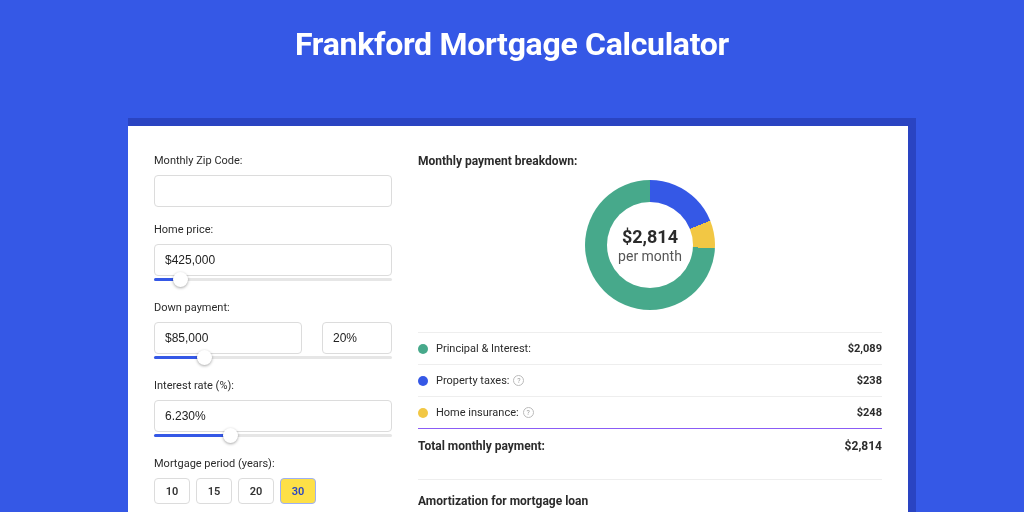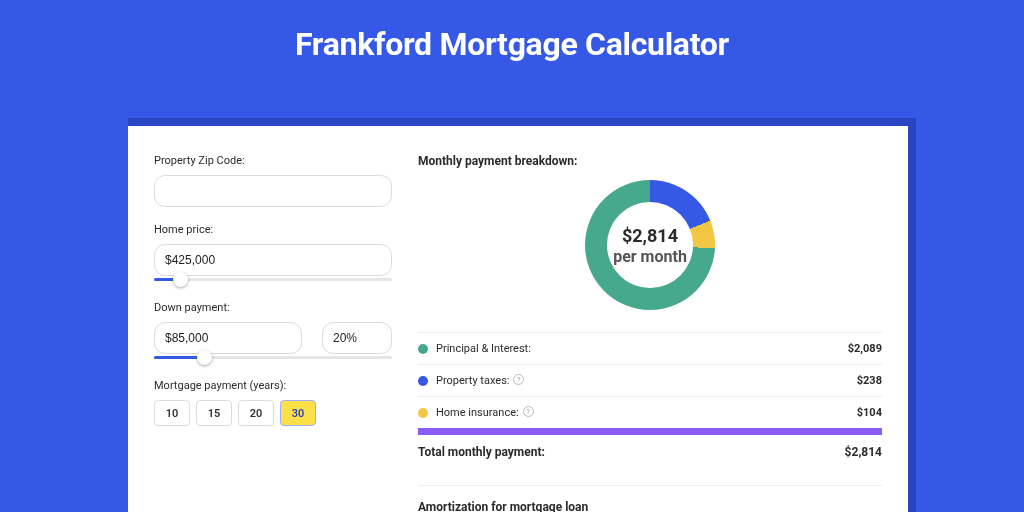--- a/index.html
+++ b/index.html
@@ -51,21 +51,21 @@
     font-size: 11px;
     color: #2b2b2b;
     margin-bottom: 8px;
     display: block;
   }
   .block { margin-bottom: 16px; }
   .input {
     width: 100%;
     height: 32px;
     border: 1px solid #dcdcdc;
-    border-radius: 11px;
+    border-radius: 4px;
     padding: 0 10px;
     font-size: 12px;
     color: #222;
     background: #fff;
   }
   .slider {
     position: relative;
     height: 10px;
     margin-top: -1px;
   }
@@ -152,56 +152,56 @@
     position: absolute;
     inset: 22px;
     background: #fff;
     border-radius: 50%;
     display: flex;
     flex-direction: column;
     align-items: center;
     justify-content: center;
   }
   .donut-amount { font-size: 18px; font-weight: 700; }
-  .donut-sub { font-size: 16px; color: #555; margin-top: 1px; font-weight: bold; }
+  .donut-sub { font-size: 14px; color: #555; margin-top: 1px; }
   .line {
     display: flex;
     align-items: center;
     padding: 9px 0;
     border-top: 1px solid #eee;
     gap: 8px;
   }
   .line:first-of-type { border-top: none; }
   .dot {
     width: 10px;
     height: 10px;
     border-radius: 50%;
     flex: 0 0 10px;
   }
   .dot.green { background: #47a98b; }
   .dot.blue  { background: #3558e6; }
   .dot.yellow{ background: #f2c744; }
-  .line-label { flex: 1 1 auto; display: flex; gap: 4px; }
+  .line-label { flex: 1 1 auto; display: flex; align-items: center; gap: 4px; }
   .help-icon {
     width: 11px;
     height: 11px;
     border-radius: 50%;
     border: 1px solid #bbb;
     display: inline-flex;
     align-items: center;
     justify-content: center;
     font-size: 7px;
     color: #999;
   }
   .line-val { font-weight: 700; }
   .total-row {
     display: flex;
     justify-content: space-between;
     padding: 10px 0;
-    border-top: 7px solid #8b5cf6;
+    border-top: 1px solid #8b5cf6;
     font-weight: 700;
     font-size: 12px;
   }
   .amort {
     margin-top: 16px;
     border-top: 1px solid #eee;
     padding-top: 14px;
   }
   .amort-title { font-size: 12px; font-weight: 700; margin-bottom: 0; }
 </style>
@@ -210,21 +210,21 @@
 
 <div class="outer">
   <div class="title">Frankford Mortgage Calculator</div>
 
   <div class="card-wrap">
     <div class="card">
 
       <div class="left">
 
         <div class="block">
-          <label class="field-label">Property Zip Code:</label>
+          <label class="field-label">Monthly Zip Code:</label>
           <input class="input" value="" style="">
         </div>
 
         <div class="block">
           <label class="field-label">Home price:</label>
           <input class="input" value="$425,000" style="">
           <div class="slider">
             <div class="slider-track"></div>
             <div class="slider-fill" style="width:10%"></div>
             <div class="slider-thumb" style="left:8%"></div>
@@ -237,23 +237,32 @@
             <input class="input" value="$85,000" style="">
             <input class="input" value="20%" style="">
           </div>
           <div class="slider">
             <div class="slider-track"></div>
             <div class="slider-fill" style="width:20%"></div>
             <div class="slider-thumb" style="left:18%"></div>
           </div>
         </div>
 
-
-        <div class="block">
-          <label class="field-label">Mortgage payment (years):</label>
+        <div class="block">
+          <label class="field-label">Interest rate (%):</label>
+          <input class="input" value="6.230%" style="">
+          <div class="slider">
+            <div class="slider-track"></div>
+            <div class="slider-fill" style="width:31%"></div>
+            <div class="slider-thumb" style="left:29%"></div>
+          </div>
+        </div>
+
+        <div class="block">
+          <label class="field-label">Mortgage period (years):</label>
           <div class="period-row">
             <div class="period-btn">10</div>
             <div class="period-btn">15</div>
             <div class="period-btn">20</div>
             <div class="period-btn active">30</div>
           </div>
         </div>
 
       </div>
 
@@ -285,21 +294,21 @@
           </span>
           <span class="line-val">$238</span>
         </div>
 
         <div class="line">
           <span class="dot yellow"></span>
           <span class="line-label">
             <span>Home insurance:</span>
             <span class="help-icon">?</span>
           </span>
-          <span class="line-val">$104</span>
+          <span class="line-val">$248</span>
         </div>
 
         <div class="total-row">
           <span>Total monthly payment:</span>
           <span>$2,814</span>
         </div>
 
         <div class="amort">
           <div class="amort-title">Amortization for mortgage loan</div>
 

